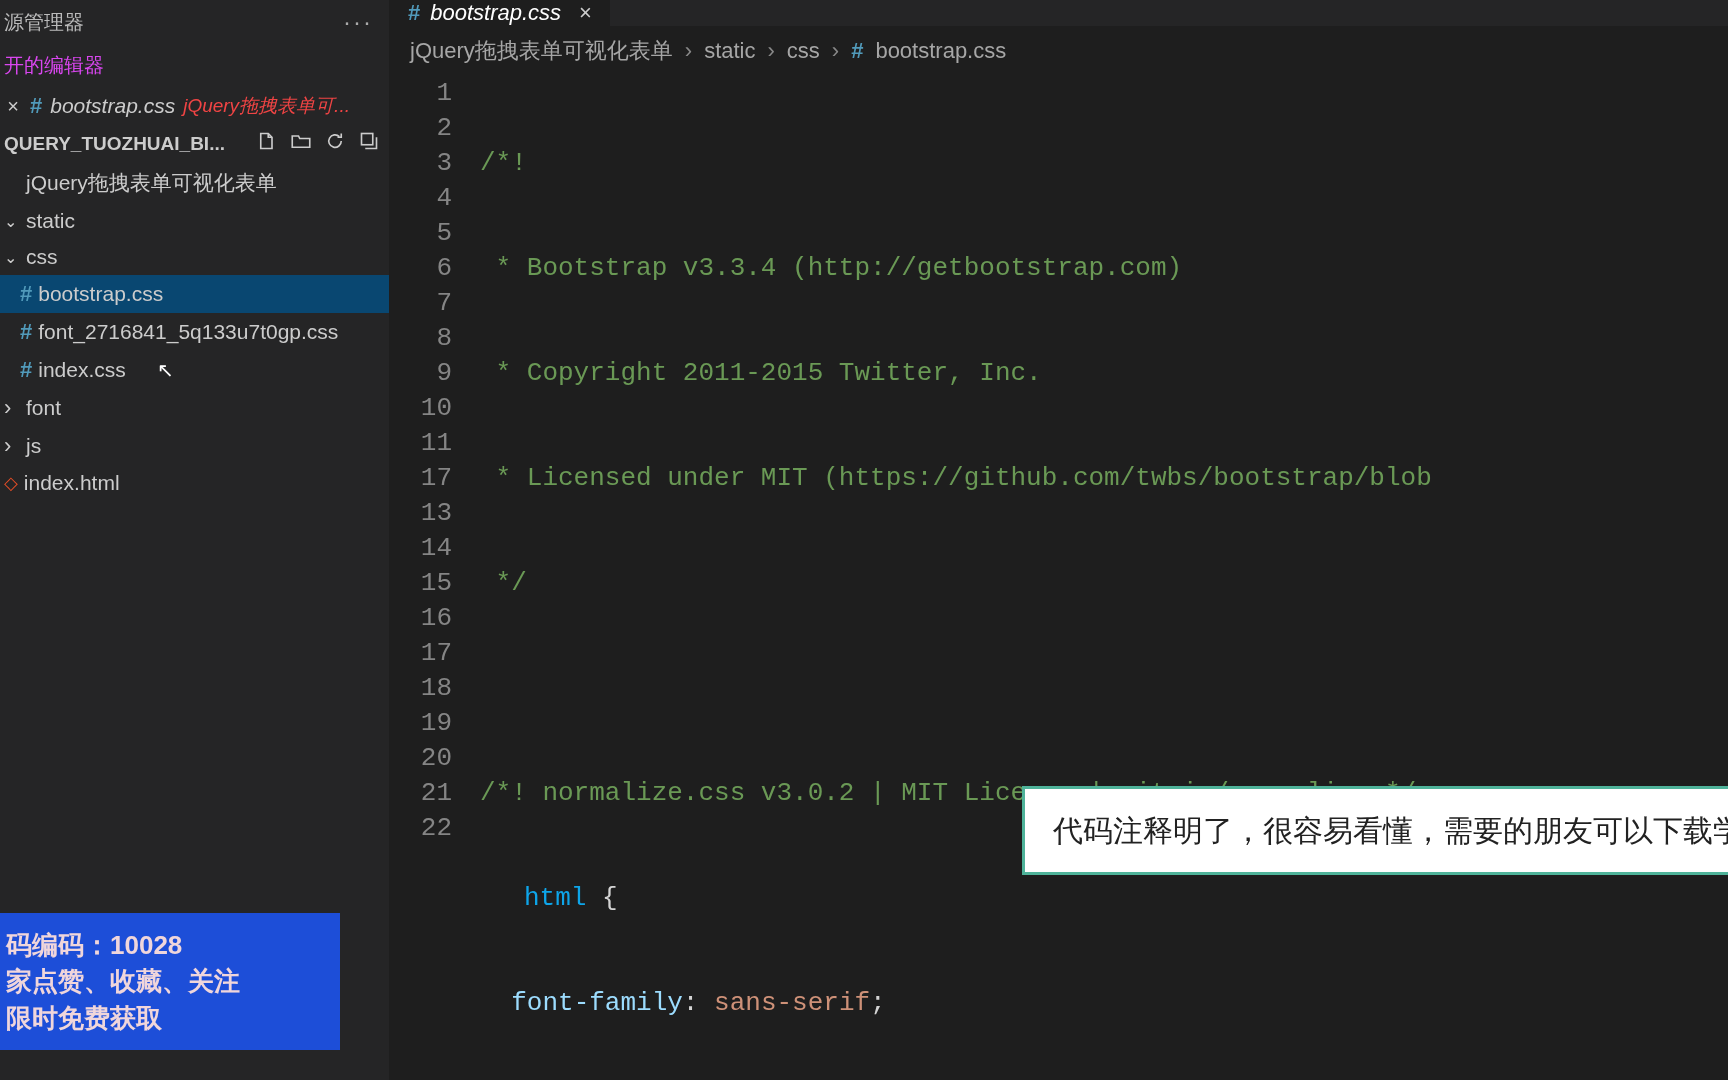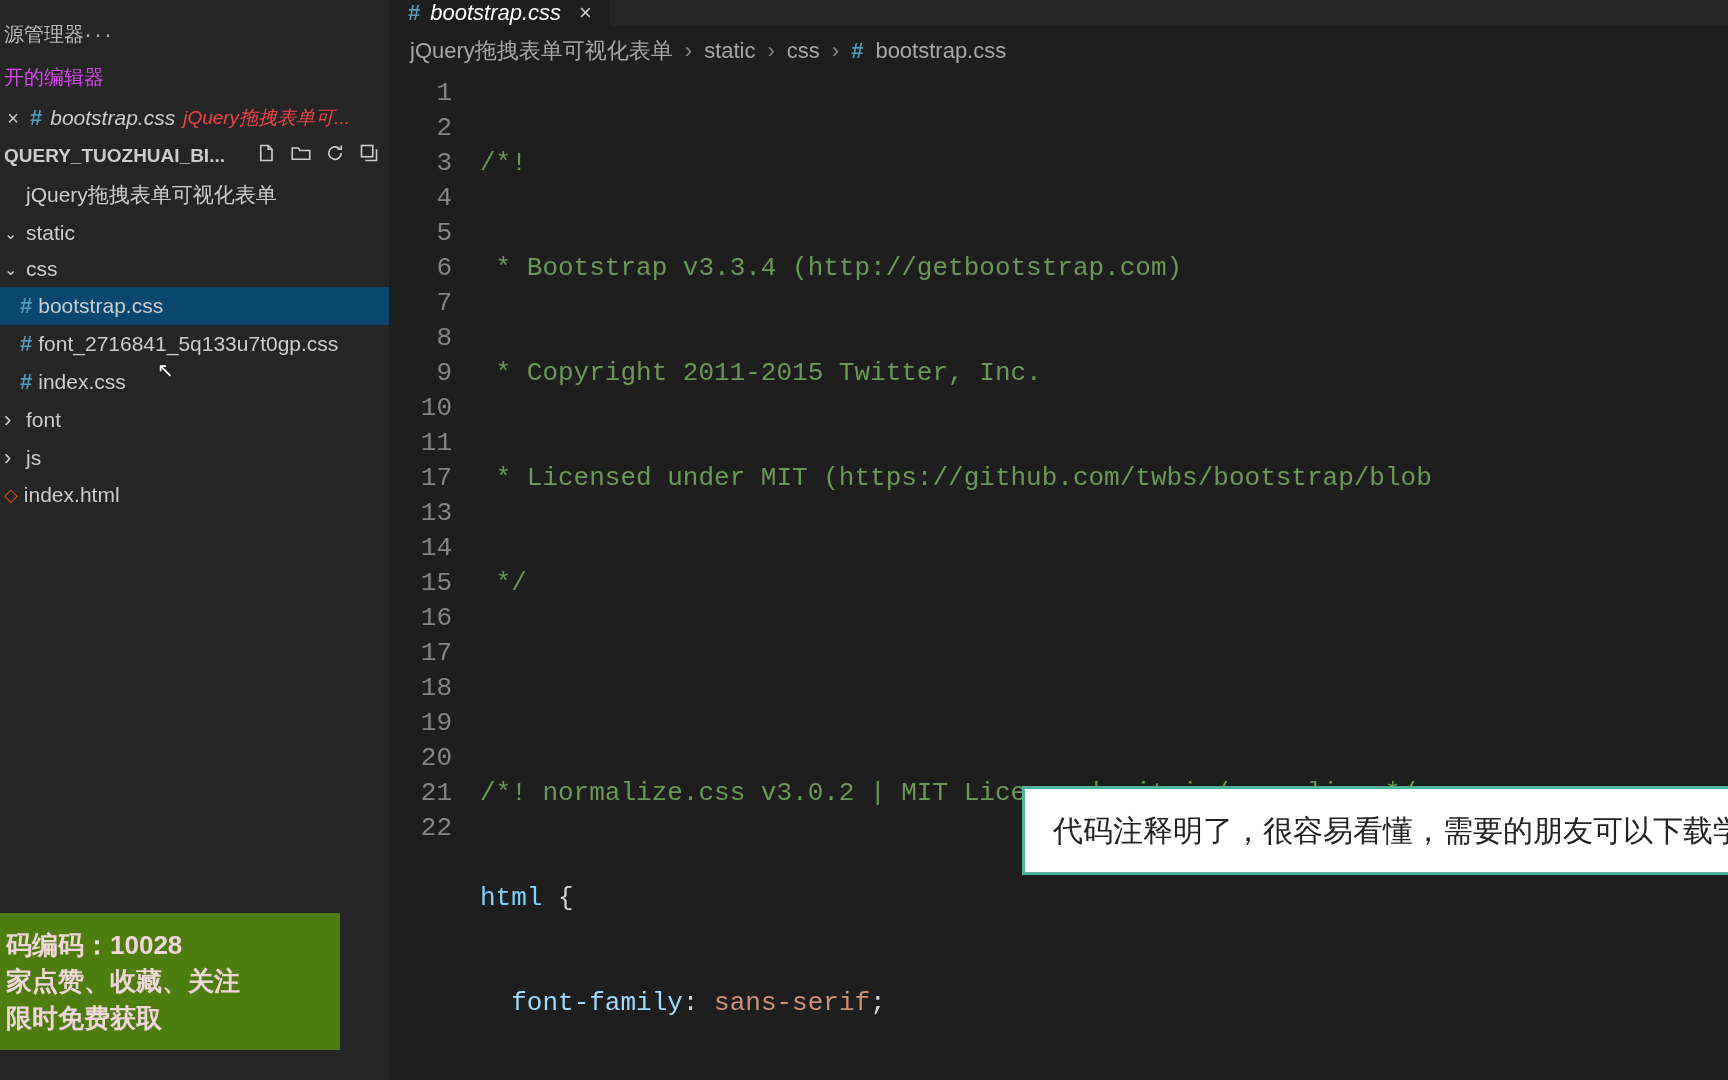--- a/index.html
+++ b/index.html
@@ -15,21 +15,22 @@
 .sidebar {
   width: 390px;
   background: #252526;
   display: flex;
   flex-direction: column;
   border-right: 1px solid #1e1e1e;
 }
 .sidebar-header {
   display: flex;
   align-items: center;
-  padding: 20px 16px 8px 4px;
+  justify-content: space-between;
+  padding: 8px 16px 8px 4px;
   font-size: 20px;
   color: #bbbbbb;
 }
 .dots { font-size: 24px; letter-spacing: 2px; color: #aaaaaa; cursor: pointer; }
 .section-title {
   padding: 8px 4px;
   font-size: 20px;
   color: #d946ef;
   font-weight: 500;
 }
@@ -71,21 +72,21 @@
 .chevron { display:inline-block; width:16px; color:#cccccc; font-size:16px; }
 .chevron.down::before { content:"⌄"; }
 .chevron.right::before { content:"›"; font-size:22px; }
 .chevron.none::before { content:""; }
 .html-icon { color:#e44d26; font-size:18px; }
 .html-icon::before { content:"◇"; }
 .tree-label { color:#cccccc; }
 .promo-box {
   margin-top: auto;
   margin-bottom: 30px;
-  background: #4d7c0f;
+  background: #1d4ed8;
   padding: 14px 6px;
   color: #f0d6db;
   font-size: 26px;
   line-height: 1.4;
   font-weight: 600;
   width: 340px;
 }
 .main {
   flex: 1;
   display: flex;
@@ -133,21 +134,21 @@
   width: 90px;
   text-align: right;
   padding-right: 28px;
   color: #858585;
   user-select: none;
 }
 .gutter div { height: 35px; }
 .code { flex:1; color:#d4d4d4; white-space: pre; }
 .code div { height: 35px; }
 .tok-comment { color:#6a9955; }
-.tok-selector { color:#7dd3fc; }
+.tok-selector { color:#0ea5e9;margin-left:44px; }
 .tok-brace { color:#d4d4d4; }
 .tok-prop { color:#9cdcfe; }
 .tok-val { color:#ce9178; }
 .tok-punct { color:#d4d4d4; }
 .tooltip-box {
   position: absolute;
   left: 632px;
   top: 710px;
   background: #ffffff;
   color: #222222;

